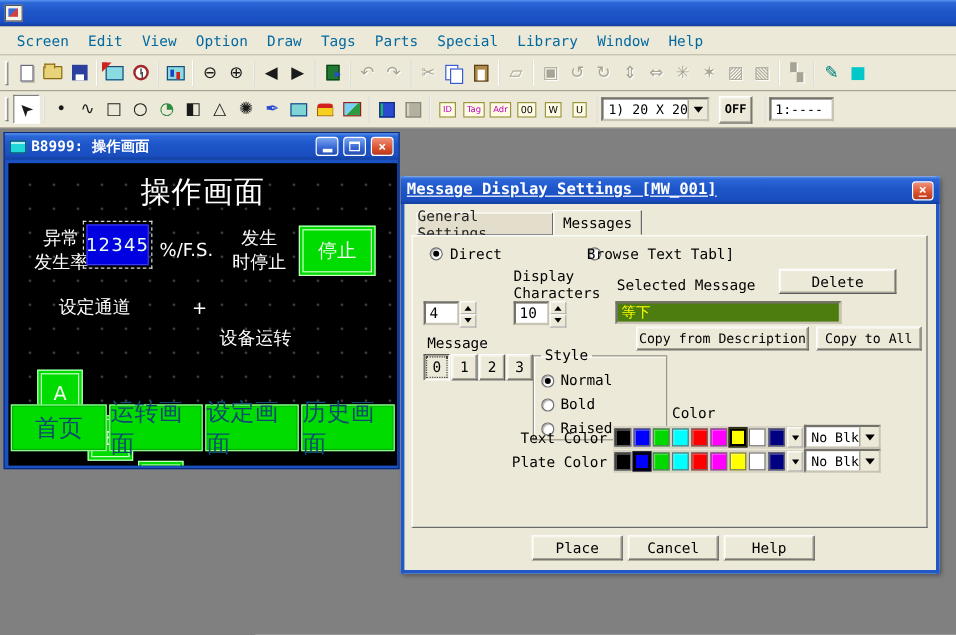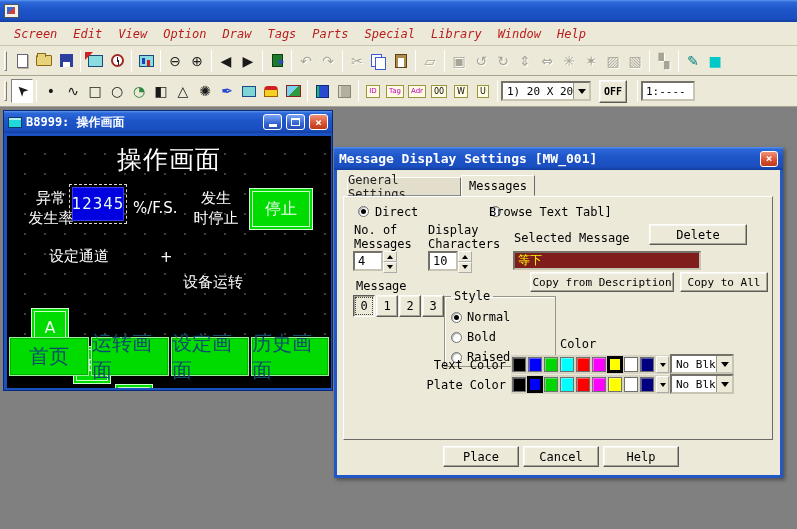--- a/index.html
+++ b/index.html
@@ -18,21 +18,21 @@
   .win-btn { width:19px; height:16px; border-radius:3px; border:1px solid #fff; color:#fff;
     display:flex; align-items:center; justify-content:center; font-size:11px; font-weight:bold;
     background:linear-gradient(180deg,#7aa6f2,#3465d2 60%,#274fb4); }
   .win-btn.close { background:linear-gradient(180deg,#f0927a,#d9502e 60%,#b93a1c); }
   .win-btn .minbar { width:8px; height:3px; background:#fff; margin-top:7px; }
   .win-btn .maxbox { width:9px; height:8px; border:1px solid #fff; border-top:2px solid #fff; }
 
   
   #menubar { position:absolute; left:0; top:22px; width:797px; height:24px; background:#ece9d8;
     display:flex; align-items:center; padding:0 6px; border-bottom:1px solid #c8c4b0; }
-  .menu-item { padding:2px 8px; color:#b91c1c;font-style:italic; }
+  .menu-item { padding:2px 8px; color:#0369a1; }
 
   
   .toolbar { position:absolute; left:0; width:797px; height:30px; background:#ece9d8;
     display:flex; align-items:center; padding:0 2px; border-bottom:1px solid #a8a490; }
   #toolbar1 { top:46px; } #toolbar2 { top:76px; height:31px; }
   .grip { width:3px; height:20px; border:1px solid; border-color:#fff #808080 #808080 #fff; margin:0 4px 0 2px; }
   .sep { width:1px; height:22px; background:#9a9686; border-right:1px solid #fff; margin:0 3px; }
   .tb-btn { width:22px; height:24px; display:flex; align-items:center; justify-content:center;
     font-family:"DejaVu Sans", sans-serif; font-size:14px; color:#1a1a1a; flex:0 0 auto; }
   .tb-btn.pressed { background:#fff; border:1px solid; border-color:#808080 #fff #fff #808080; }
@@ -100,37 +100,37 @@
     display:flex; align-items:center; justify-content:center; letter-spacing:1px; border:1px solid #3a3af0; }
   .btn-green { background:#00dc00; border:1px solid #ccffcc; position:relative; color:#effeef;
     display:flex; align-items:center; justify-content:center; font-size:16px; }
   .btn-green::after { content:""; position:absolute; inset:2px; border:1px solid #ccffcc; pointer-events:none; }
   .btn-nav { background:#00dc00; border:1px solid #9af09a; color:#0c4a6e; font-size:20px;
     display:flex; align-items:center; justify-content:center; box-shadow:inset 0 0 0 1px #00b400; }
 
   
   #dialog { position:absolute; left:334px; top:40px; width:449px; height:331px;
     background:#ece9d8; border:3px solid #2058c8; border-top:none; box-shadow:2px 2px 4px rgba(0,0,0,.4); }
-  #dialog-titlebar { height:23px; margin:0 -3px; font-size:13px; padding:0 5px; }
+  #dialog-titlebar { height:23px; margin:0 -3px; font-size:13px; padding:0 5px;text-decoration:underline; }
   #dialog-body { position:relative; width:443px; height:302px; }
   .tab { position:absolute; top:5px; height:21px; background:#ece9d8; border:1px solid;
     border-color:#fff #6a6a6a #ece9d8 #fff; display:flex; align-items:center; justify-content:center; font-size:12px; }
   .tab.inactive { top:7px; height:19px; background:#e2decb; border-bottom:1px solid #8a8a8a; color:#222; }
   #tabpage { position:absolute; left:6px; top:26px; width:430px; height:244px; background:#ece9d8;
     border:1px solid; border-color:#fff #6a6a6a #6a6a6a #fff; }
   .abs { position:absolute; }
   .lbl { font-size:12px; white-space:pre; }
   .radio { width:11px; height:11px; border-radius:50%; background:#fff; border:1px solid #707070;
     box-shadow:inset 1px 1px 1px #b0b0b0; position:relative; display:inline-block; }
   .radio.on::after { content:""; position:absolute; left:2px; top:2px; width:5px; height:5px; border-radius:50%; background:#000; }
   .spin { display:flex; }
   .spin .val { width:30px; height:20px; background:#fff; border:2px inset #c8c4b4; font-size:12px; padding:1px 0 0 3px; }
   .spin .btns { display:flex; flex-direction:column; width:14px; height:20px; }
   .spin .btns div { flex:1; background:#ece9d8; border:1px outset #fff; display:flex; align-items:center; justify-content:center; }
-  .msg-field { background:#7f1d1d; border:2px inset #c8c4b4; color:#ffff00; font-size:12px;
+  .msg-field { background:#4d7c0f; border:2px inset #c8c4b4; color:#ffff00; font-size:12px;
     display:flex; align-items:center; padding-left:3px; font-family:"DejaVu Sans", sans-serif; }
   fieldset.grp { border:1px solid #9a9686; box-shadow:1px 1px 0 #fff inset; padding:2px 6px; }
   fieldset.grp legend { font-size:12px; padding:0 3px; }
   .grp-row { display:flex; align-items:center; gap:5px; margin:5px 0 6px; }
   .swatch { width:14px; height:15px; border:1px solid #707070; box-shadow:inset 1px 1px 0 rgba(255,255,255,.35); flex:0 0 auto; }
   .swatch.selected { border:2px solid #000; box-shadow:0 0 0 1px #000; }
   .swatch-row { display:flex; gap:2px; align-items:center; background:#d8d4c4; padding:1px; }
   .mini-arr { width:13px; height:17px; background:#ece9d8; border:1px outset #fff; display:flex; align-items:center; justify-content:center; }
 </style>
 </head>
@@ -332,21 +332,20 @@
       <div id="dialog-body">
         <span class="tab inactive" style="left:10px;width:114px;">General Settings</span>
         <span class="tab" style="left:124px;width:74px;">Messages</span>
 
         <div id="tabpage">
           <span class="radio on abs" style="left:14px;top:9px;"></span>
           <span class="lbl abs" style="left:31px;top:8px;">Direct</span>
           <span class="radio abs" style="left:128px;top:9px;"></span>
           <span class="lbl abs" style="left:145px;top:8px;">Browse Text Tabl]</span>
 
-          <span class="lbl abs" style="left:10px;top:26px;width:72px;white-space:normal;">No. of Messages</span>
           <span class="lbl abs" style="left:84px;top:26px;width:86px;white-space:normal;">Display Characters</span>
           <span class="lbl abs" style="left:170px;top:34px;">Selected Message</span>
           <span class="btn3d abs" style="left:305px;top:27px;width:98px;height:21px;">Delete</span>
 
           <span class="spin abs" style="left:9px;top:54px;">
             <span class="val">4</span>
             <span class="btns">
                 <div>
                   <span class="tri-up-s"></span>
                 </div>

